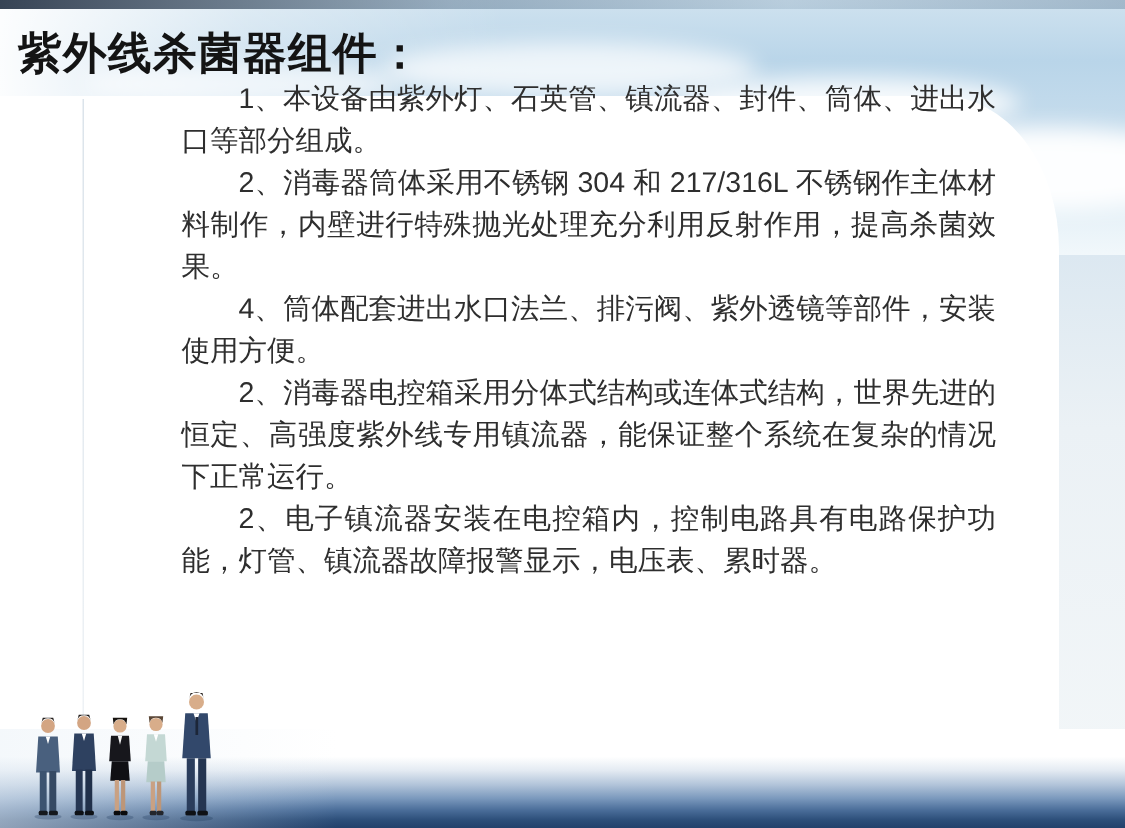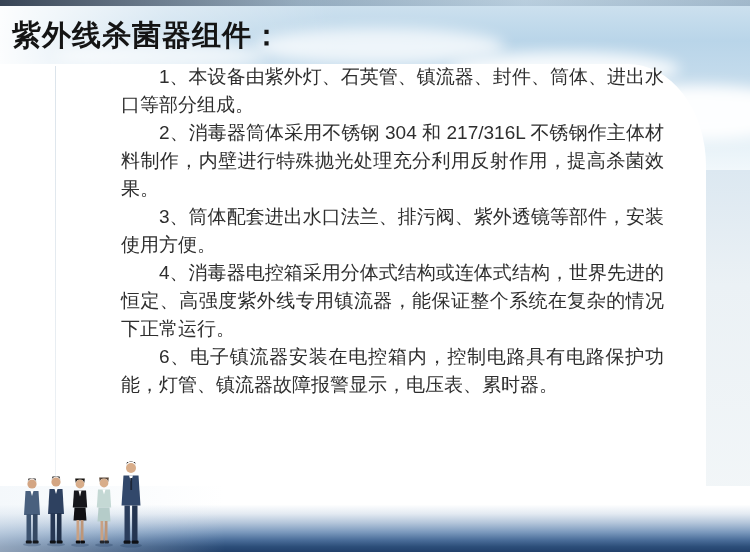--- a/index.html
+++ b/index.html
@@ -100,21 +100,21 @@
     font-size: 29px;
     font-weight: bold;
     letter-spacing: 1px;
     color: #141414;
     z-index: 7;
   }
 
   
   .body-text {
     position: absolute;
-    left: 121px; top: 63px;
+    left: 121px; top: 53px;
     width: 543px;
     z-index: 7;
   }
   .body-text p {
     margin: 0;
     text-indent: 2em;
     font-size: 19px;
     line-height: 28px;
     color: #2e2e2e;
     text-align: justify;
@@ -210,18 +210,18 @@
         <rect x="119.6" y="92.5" width="7" height="3.2" rx="1" fill="#0e1116"></rect>
       </g>
     </svg>
   </div>
 
   <div class="title">紫外线杀菌器组件：</div>
 
   <div class="body-text">
     <p>1、本设备由紫外灯、石英管、镇流器、封件、筒体、进出水口等部分组成。</p>
     <p>2、消毒器筒体采用不锈钢 304 和 217/316L 不锈钢作主体材料制作，内壁进行特殊抛光处理充分利用反射作用，提高杀菌效果。</p>
-    <p>3、筒体配套进出水口法兰、排污阀、紫外透镜等部件，安装使用方便。</p>
-    <p>4、消毒器电控箱采用分体式结构或连体式结构，世界先进的恒定、高强度紫外线专用镇流器，能保证整个系统在复杂的情况下正常运行。</p>
-    <p>6、电子镇流器安装在电控箱内，控制电路具有电路保护功能，灯管、镇流器故障报警显示，电压表、累时器。</p>
+    <p>4、筒体配套进出水口法兰、排污阀、紫外透镜等部件，安装使用方便。</p>
+    <p>2、消毒器电控箱采用分体式结构或连体式结构，世界先进的恒定、高强度紫外线专用镇流器，能保证整个系统在复杂的情况下正常运行。</p>
+    <p>2、电子镇流器安装在电控箱内，控制电路具有电路保护功能，灯管、镇流器故障报警显示，电压表、累时器。</p>
   </div>
 
 </div>
 
 </body></html>

